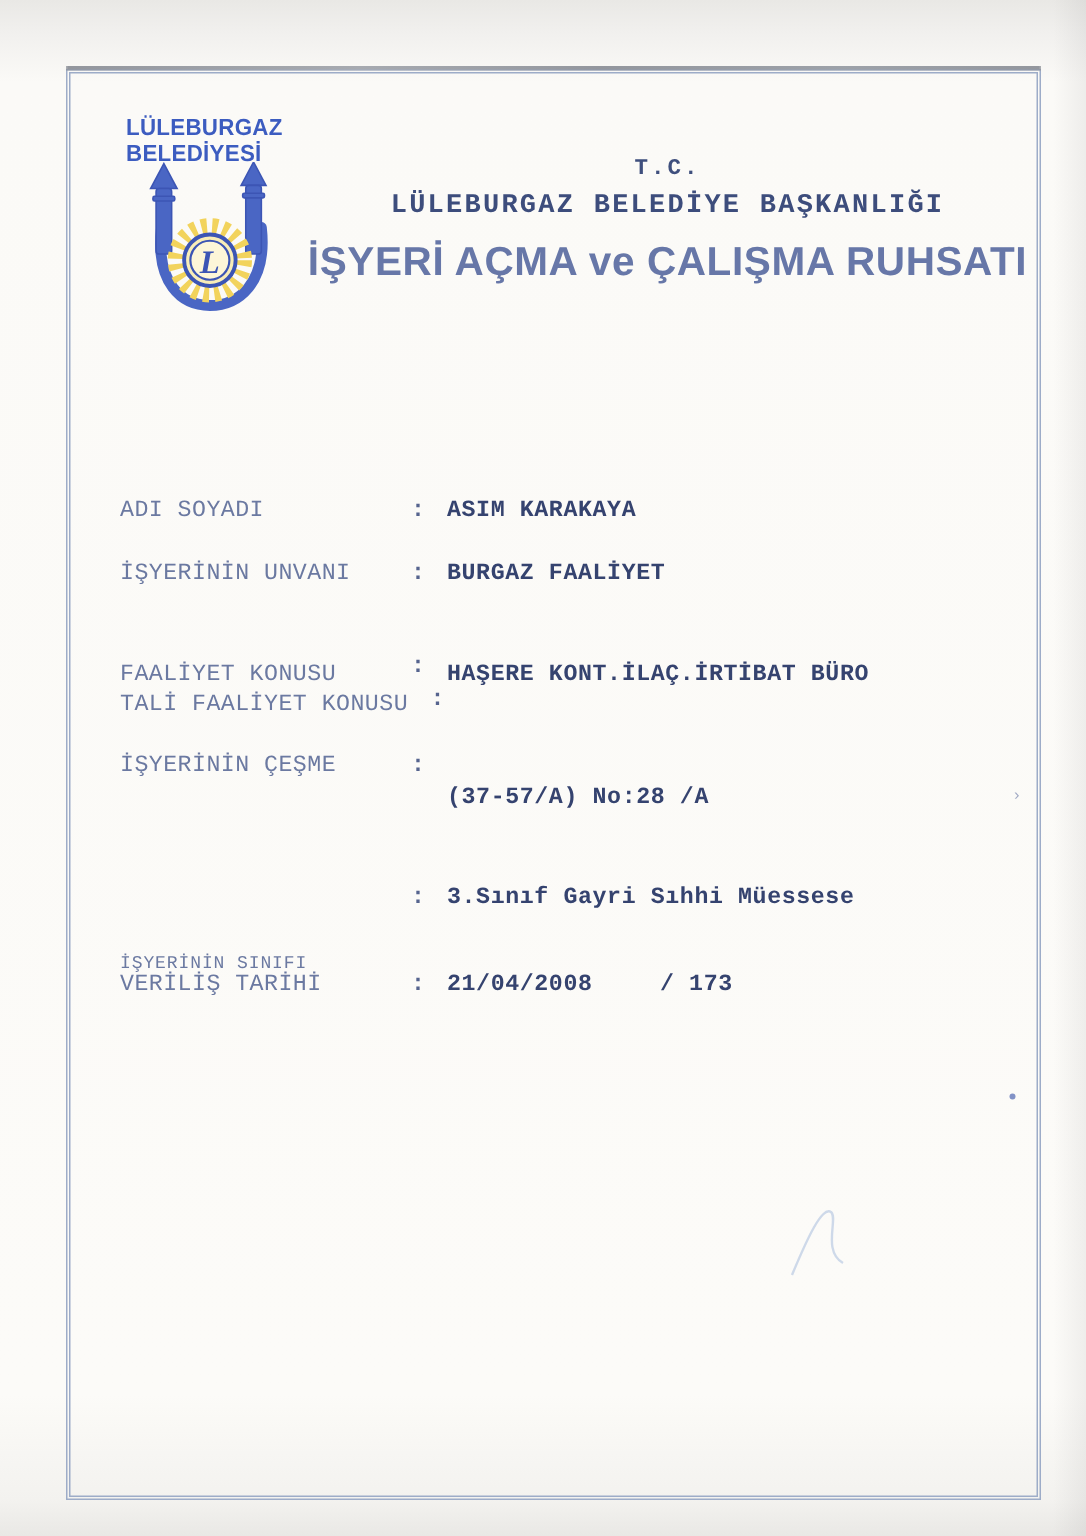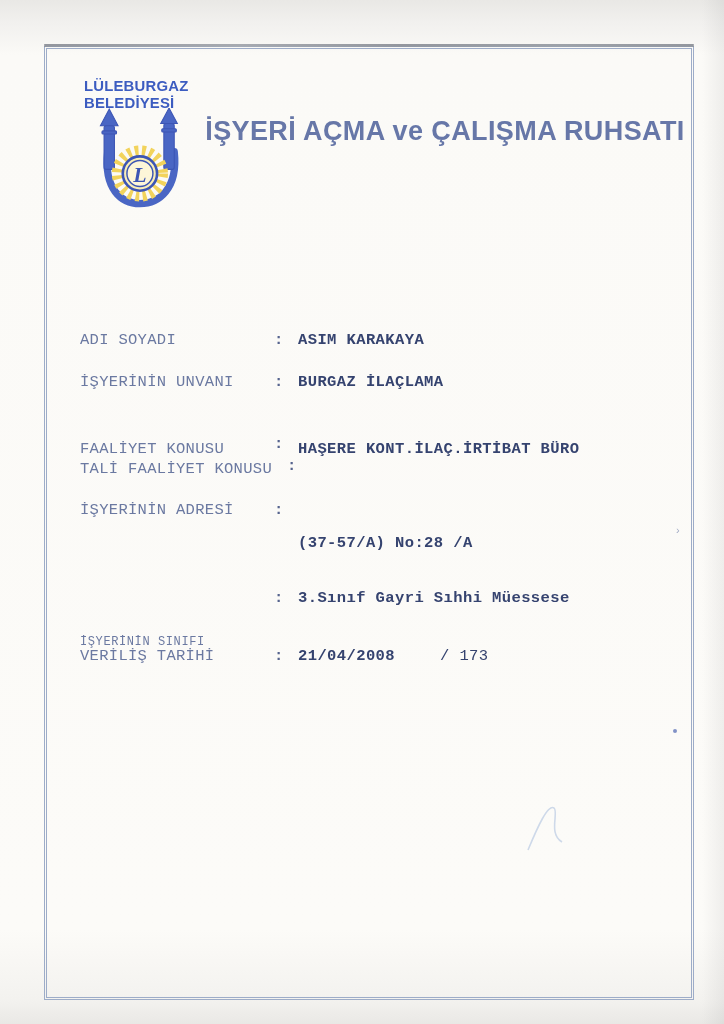--- a/index.html
+++ b/index.html
@@ -59,25 +59,25 @@
     font-size:15.5px;letter-spacing:.3px;color:#6b79a1;white-space:nowrap;
   }
   .flabel.small{font-size:12px;top:2px;letter-spacing:.6px;margin-top:44px;}
   .fcolon{position:absolute;left:274px;top:0;font-size:15.5px;font-weight:bold;color:#56648e;}
   .fvalue{
     position:absolute;left:298px;top:0;
     font-size:15.5px;font-weight:bold;letter-spacing:.4px;color:#35436f;white-space:nowrap;
   }
   .fvalue2{
     position:absolute;left:298px;top:21px;
-    font-size:15.5px;font-weight:bold;letter-spacing:.4px;color:#35436f;white-space:nowrap;margin-top:12px;
+    font-size:15.5px;font-weight:bold;letter-spacing:.4px;color:#35436f;white-space:nowrap;
   }
   .fnumber{
     position:absolute;left:440px;top:0;
-    font-size:15.5px;font-weight:normal;letter-spacing:.4px;color:#35436f;white-space:nowrap;
+    font-size:15.5px;font-weight:bold;letter-spacing:.4px;color:#35436f;white-space:nowrap;
   }
   
   .signature{
     position:absolute;left:410px;top:836px;width:280px;text-align:center;
     font-family:"Liberation Mono",monospace;color:#67749f;
   }
   .sig-name{font-size:14.5px;font-weight:bold;letter-spacing:.5px;opacity:.88;}
   .sig-title{font-size:14.5px;margin-top:3px;letter-spacing:.5px;opacity:.85;}
   .sig-stroke{position:absolute;left:518px;top:796px;opacity:.55;}
   
@@ -122,49 +122,51 @@
 
     <g>
       <circle cx="48" cy="63" r="22" fill="none" stroke="#f2d35c" stroke-width="10" stroke-dasharray="3.6 3.4"></circle>
       <circle cx="48" cy="63" r="16.5" fill="#f8edb8" stroke="#3c55b4" stroke-width="2.5"></circle>
       <circle cx="48" cy="63" r="12.5" fill="#fdf6d8" stroke="#3c55b4" stroke-width="1.4"></circle>
       <text x="48" y="71" text-anchor="middle" font-family="Liberation Serif, serif" font-style="italic" font-weight="bold" font-size="21" fill="#3c55b4">L</text>
     </g>
   </svg>
 
   <div class="header">
+    <div class="tc">T.C.</div>
+    <div class="authority">LÜLEBURGAZ BELEDİYE BAŞKANLIĞI</div>
     <div class="doc-title">İŞYERİ AÇMA ve ÇALIŞMA RUHSATI</div>
   </div>
 
   <div class="field-row" style="top:331px">
     <span class="flabel">ADI SOYADI</span>
     <span class="fcolon">:</span>
     <span class="fvalue">ASIM KARAKAYA</span>
   </div>
 
   <div class="field-row" style="top:373px">
     <span class="flabel">İŞYERİNİN UNVANI</span>
     <span class="fcolon">:</span>
-    <span class="fvalue">BURGAZ İLAÇLAMA</span>
+    <span class="fvalue">BURGAZ FAALİYET</span>
   </div>
 
   <div class="field-row" style="top:440px">
     <span class="flabel">FAALİYET KONUSU</span>
     <span class="fcolon" style="top:-5px">:</span>
     <span class="fvalue">HAŞERE KONT.İLAÇ.İRTİBAT BÜRO</span>
   </div>
 
   <div class="field-row" style="top:460px">
     <span class="flabel">TALİ FAALİYET KONUSU</span>
     <span class="fcolon" style="left:287px;top:-3px">:</span>
     <span class="fvalue"></span>
   </div>
 
   <div class="field-row" style="top:501px">
-    <span class="flabel">İŞYERİNİN ADRESİ</span>
+    <span class="flabel">İŞYERİNİN ÇEŞME</span>
     <span class="fcolon">:</span>
     <span class="fvalue2">(37-57/A) No:28 /A</span>
   </div>
 
   <div class="field-row" style="top:589px">
     <span class="flabel small">İŞYERİNİN SINIFI</span>
     <span class="fcolon">:</span>
     <span class="fvalue">3.Sınıf Gayri Sıhhi Müessese</span>
   </div>
 

